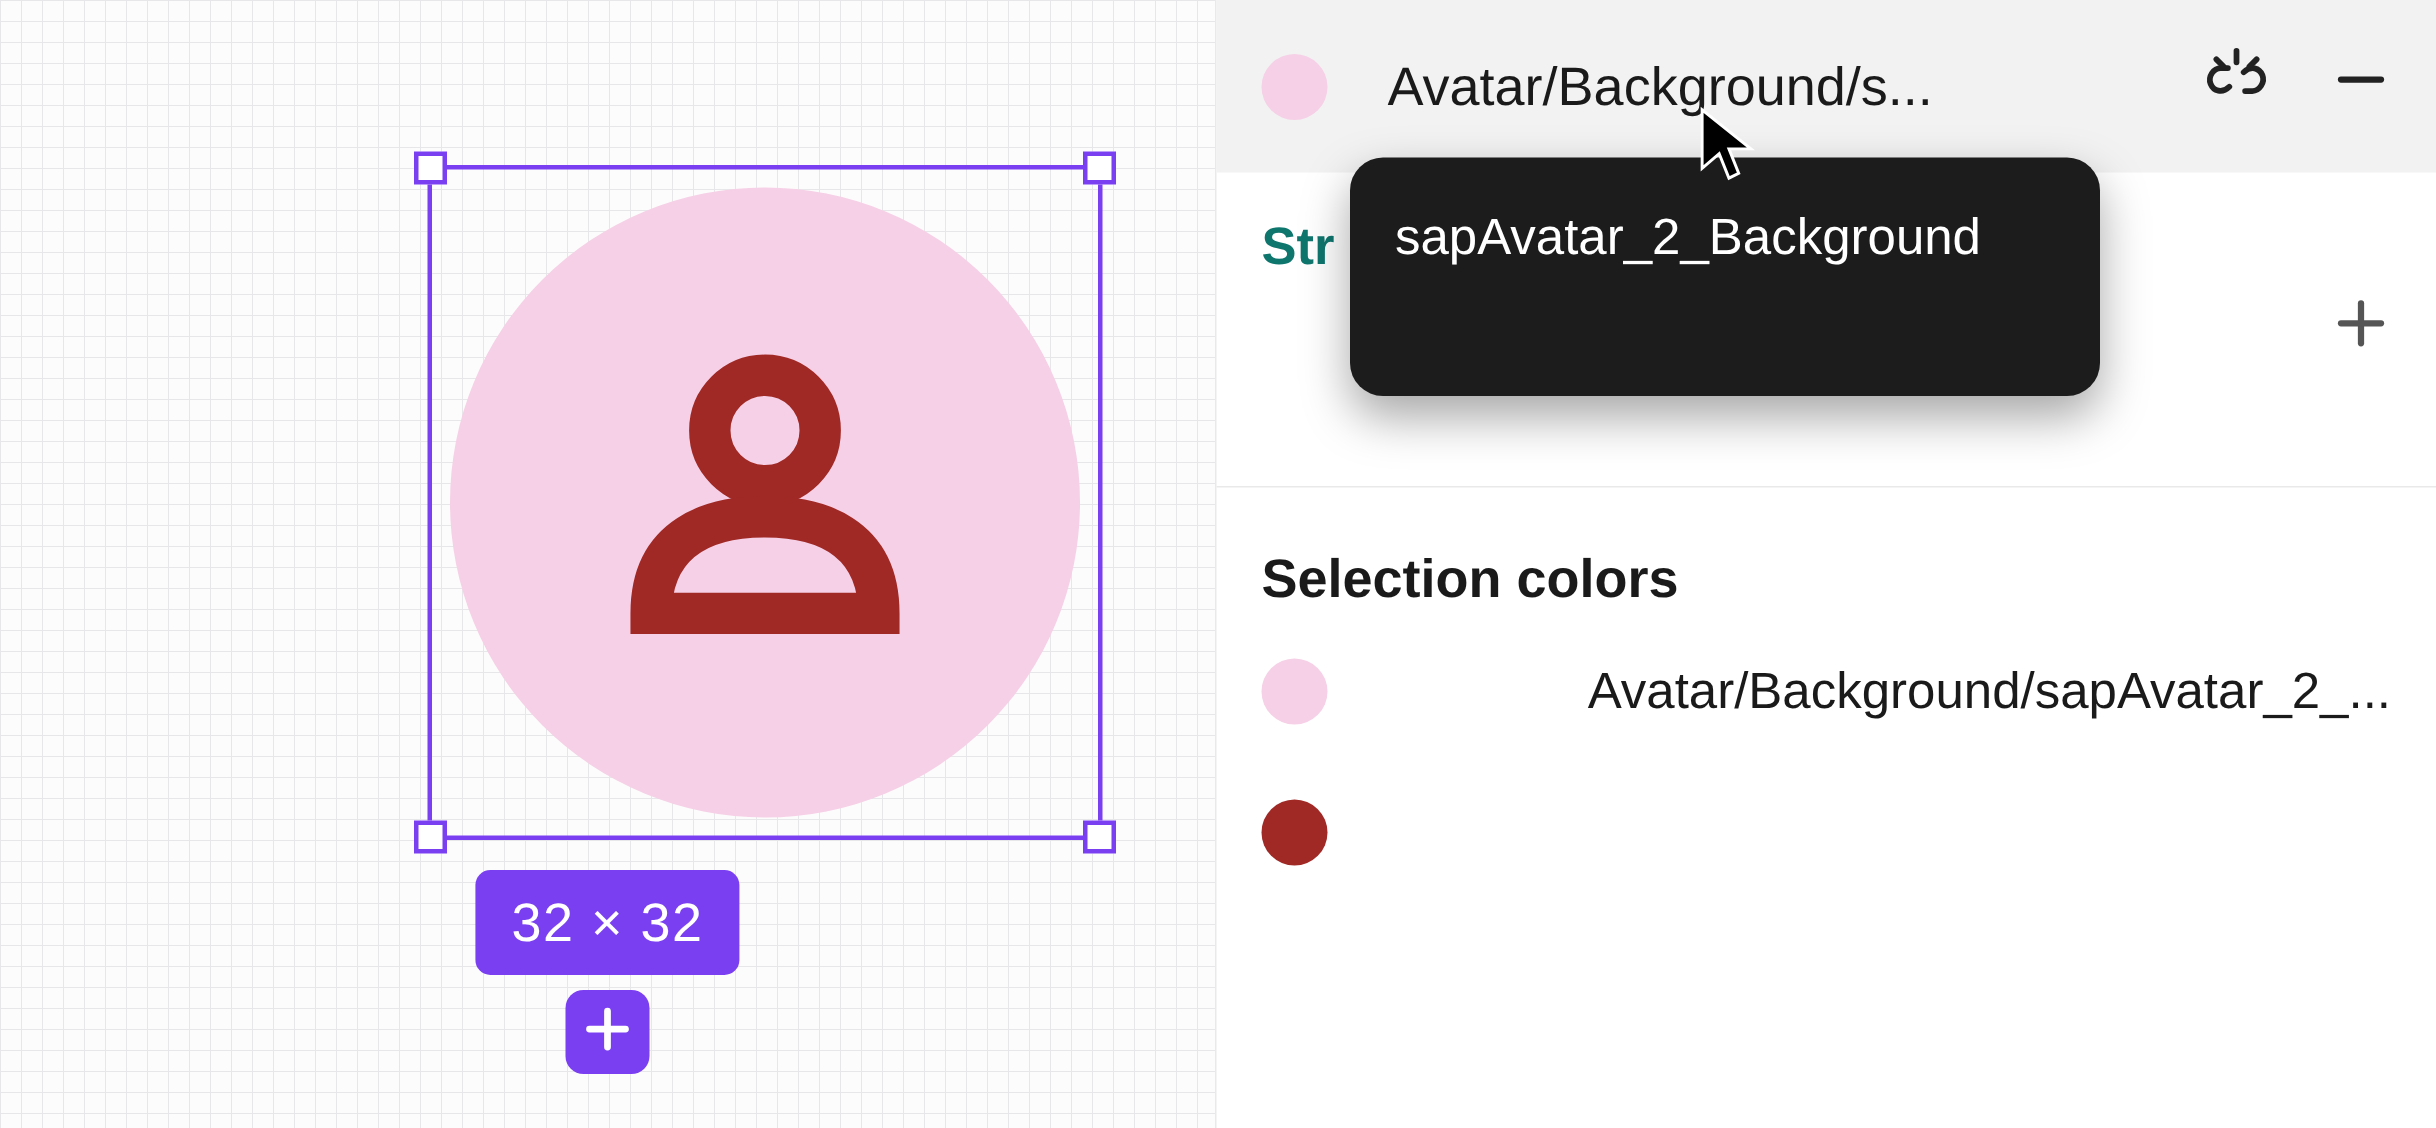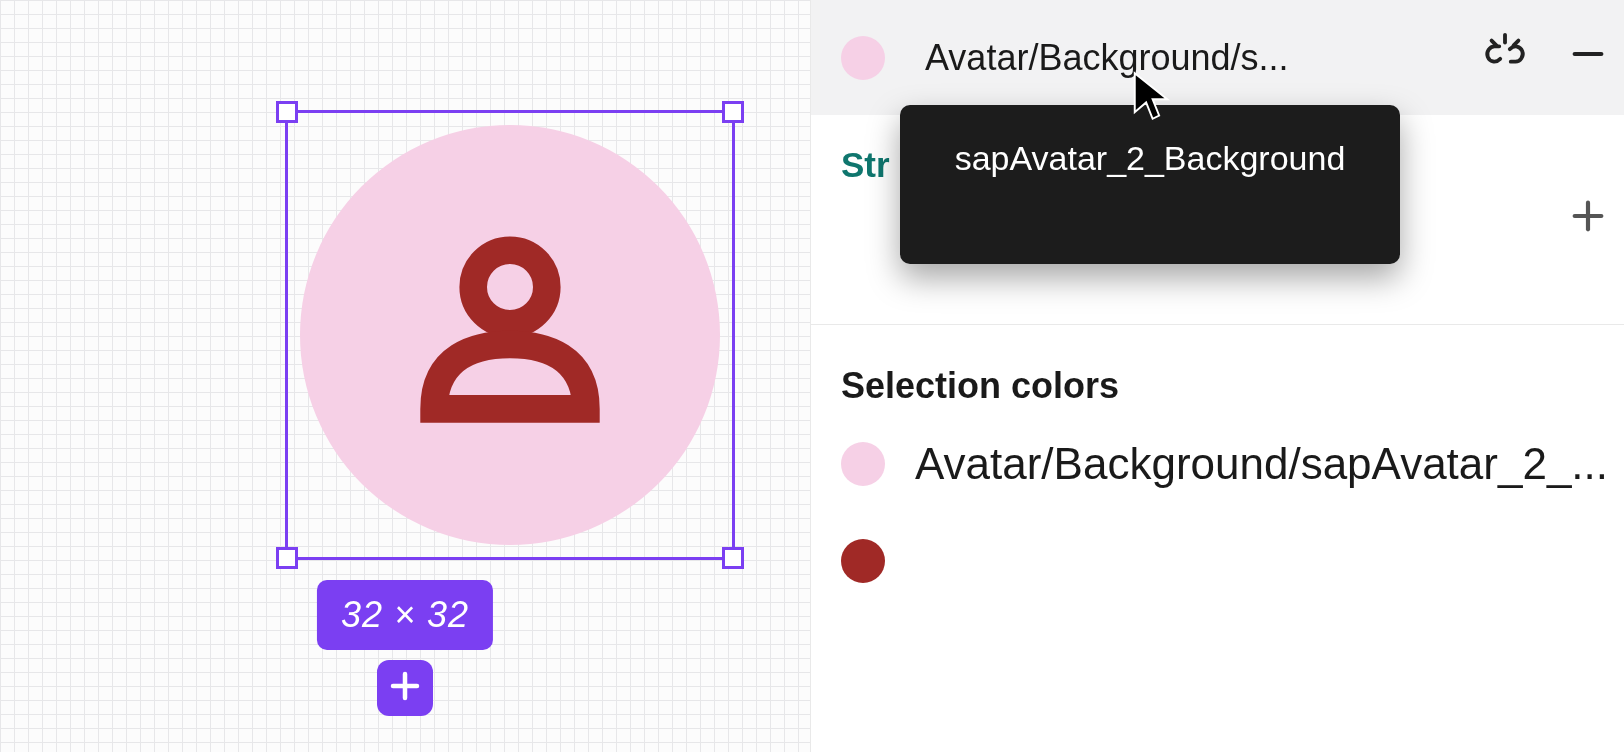--- a/index.html
+++ b/index.html
@@ -24,21 +24,20 @@
     flex: 0 0 810px;
     height: 100%;
     position: relative;
     background-color: #fcfcfc;
     
     background-image:
       linear-gradient(#e7e7e9 1px, transparent 1px),
       linear-gradient(90deg, #e7e7e9 1px, transparent 1px);
     background-size: 14px 14px;
     background-position: 0 0;
-    font-style: italic;
   }
 
   .selection-frame {
     position: absolute;
     left: 285px;
     top: 110px;
     width: 450px;
     height: 450px;
     border: 3px solid #7b3ff2;
   }
@@ -179,38 +178,37 @@
     display: flex;
     align-items: center;
     gap: 30px;
     margin-bottom: 50px;
   }
   .color-label {
     flex: 1;
     white-space: nowrap;
     overflow: hidden;
     text-overflow: ellipsis;
-    font-size: 44px;
+    font-size: 34px;
     text-align: right;
   }
 
   
   .tooltip {
     position: absolute;
     left: 900px;
     top: 105px;
     width: 500px;
     background: #1c1c1c;
     color: #ffffff;
-    border-radius: 10px;
+    border-radius: 22px;
     padding: 34px 30px 30px;
     box-shadow: 0 14px 32px rgba(0,0,0,.35);
     font-size: 34px;
     z-index: 20;
-    text-align: center;
   }
   .tooltip .t-title {
     font-weight: 500;
     margin-bottom: 56px;
   }
   .tooltip .t-value {
     font-weight: 400;
     color: #e6e6e6;
     letter-spacing: 1px;
   }

